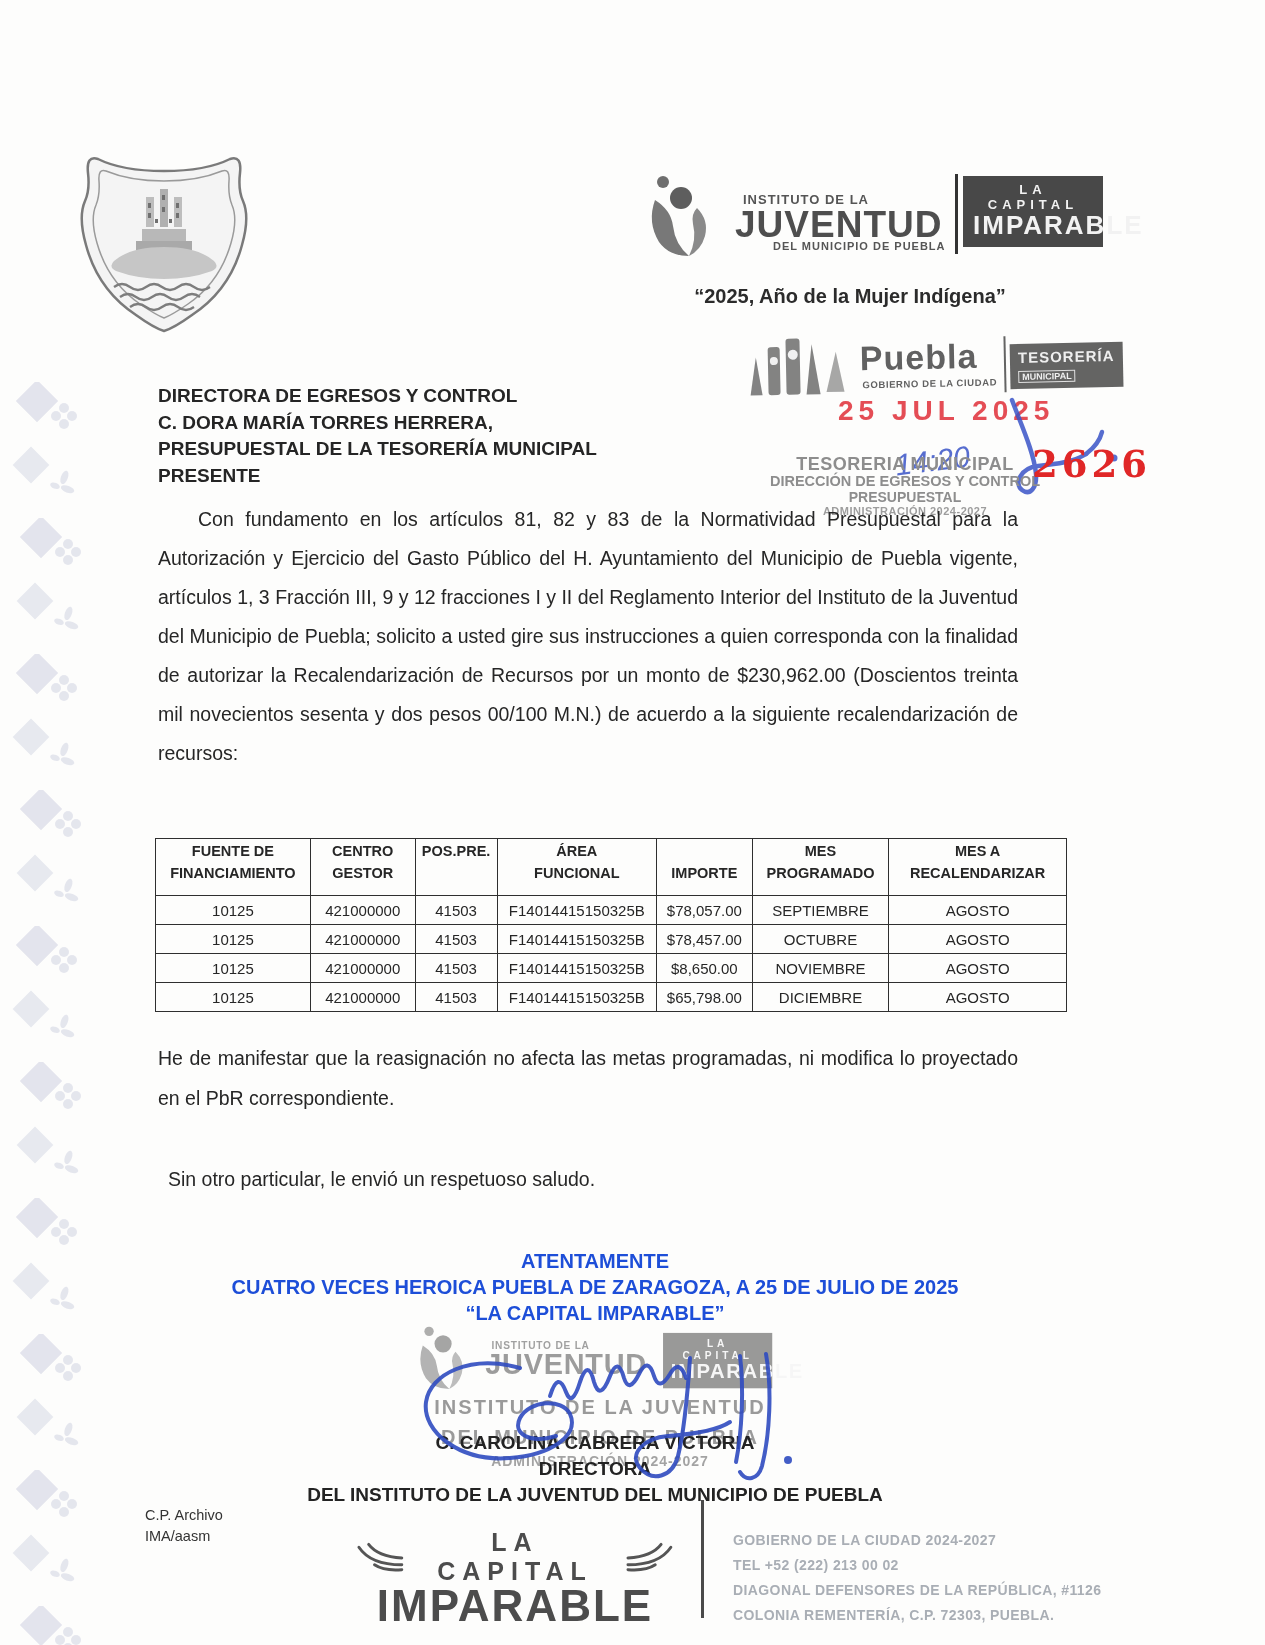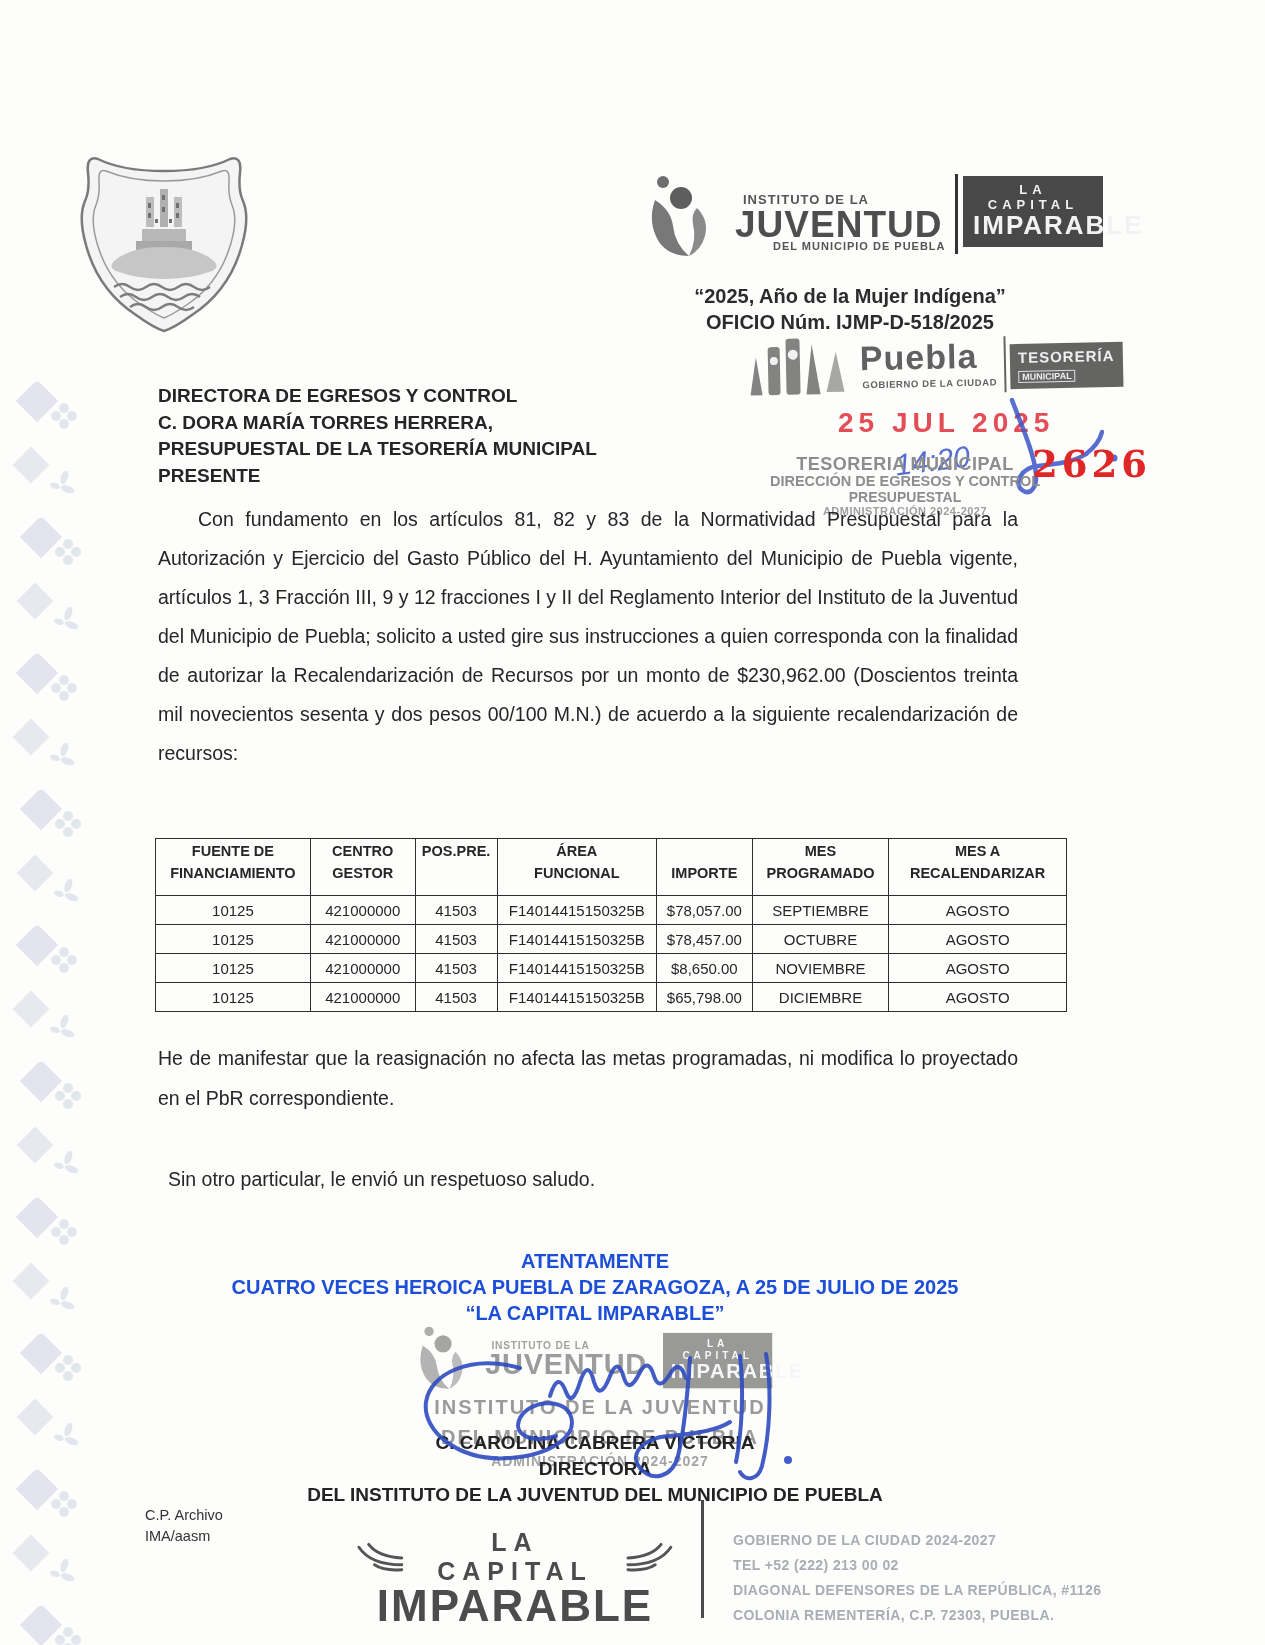--- a/index.html
+++ b/index.html
@@ -21,21 +21,21 @@
   
   .citystamp{left:742px;top:330px;width:360px;height:70px;opacity:.88;transform:rotate(-1.2deg);}
   .puebla-word{font-size:34px;font-weight:bold;color:#4c4c4c;letter-spacing:1px;line-height:.9;}
   .puebla-sub{font-size:9.5px;font-weight:bold;color:#4c4c4c;letter-spacing:.6px;}
   .tes-badge{background:#4f4f4f;color:#eee;padding:5px 8px;text-align:left;}
   .tes-badge .l1{font-size:15px;font-weight:bold;letter-spacing:1px;}
   .tes-badge .l2{font-size:9px;font-weight:bold;border:1px solid #ddd;display:inline-block;padding:0 3px;margin-top:2px;}
   
   .addressee{left:158px;top:383px;font-size:19px;font-weight:bold;line-height:26.5px;color:#252525;}
   
-  .datestamp{left:838px;top:407px;font-size:28px;font-weight:bold;color:#e23b43;letter-spacing:5px;opacity:.9;}
+  .datestamp{left:838px;top:395px;font-size:28px;font-weight:bold;color:#e23b43;letter-spacing:5px;opacity:.9;}
   .timestamp{left:895px;top:444px;font-size:30px;color:#3b55c8;transform:rotate(-7deg);font-style:italic;opacity:.85;}
   .folio{left:1032px;top:442px;font-family:"DejaVu Serif",serif;font-size:37px;font-weight:bold;color:#e02727;letter-spacing:4px;}
   .officestamp{left:735px;top:456px;width:340px;text-align:center;color:#8d8d8d;font-weight:bold;pointer-events:none;}
   .officestamp .o1{font-size:18px;letter-spacing:.5px;line-height:17px;}
   .officestamp .o2{font-size:14.5px;line-height:17px;}
   .officestamp .o3{font-size:14px;line-height:15px;}
   .officestamp .o4{font-size:11px;line-height:13px;letter-spacing:.5px;opacity:.85;}
   
   .p1{left:158px;top:500px;width:860px;font-size:19.5px;line-height:39px;text-align:justify;text-indent:40px;color:#262626;}
   .p2{left:158px;top:1038px;width:860px;font-size:19.5px;line-height:40px;text-align:justify;color:#262626;}
@@ -290,21 +290,20 @@
     <div class="abs ij-sub" style="left:128px;top:70px;">DEL MUNICIPIO DE PUEBLA</div>
     <div class="abs" style="left:310px;top:4px;width:3px;height:80px;background:#333;"></div>
     <div class="abs badge" style="left:318px;top:6px;width:120px;">
       <div class="t">LA CAPITAL</div>
       <div class="btm">IMPARABLE</div>
     </div>
   </div>
 
   <div class="abs legend">
     <div>“2025, Año de la Mujer Indígena”</div>
-    <div>OFICIO Núm. IJMP-D-518/2025</div>
   </div>
 
   <div class="abs citystamp">
     <svg class="abs" style="left:0;top:2px;" width="110" height="66" viewBox="0 0 110 66">
       <g fill="#5a5a5a" opacity=".85">
         <path d="M8,60 L14,22 L20,60 Z"></path>
         <rect x="26" y="12" width="12" height="48" rx="3"></rect>
         <circle cx="32" cy="26" r="4" fill="#eee"></circle>
         <rect x="44" y="4" width="14" height="56" rx="3"></rect>
         <circle cx="51" cy="20" r="5" fill="#eee"></circle>

